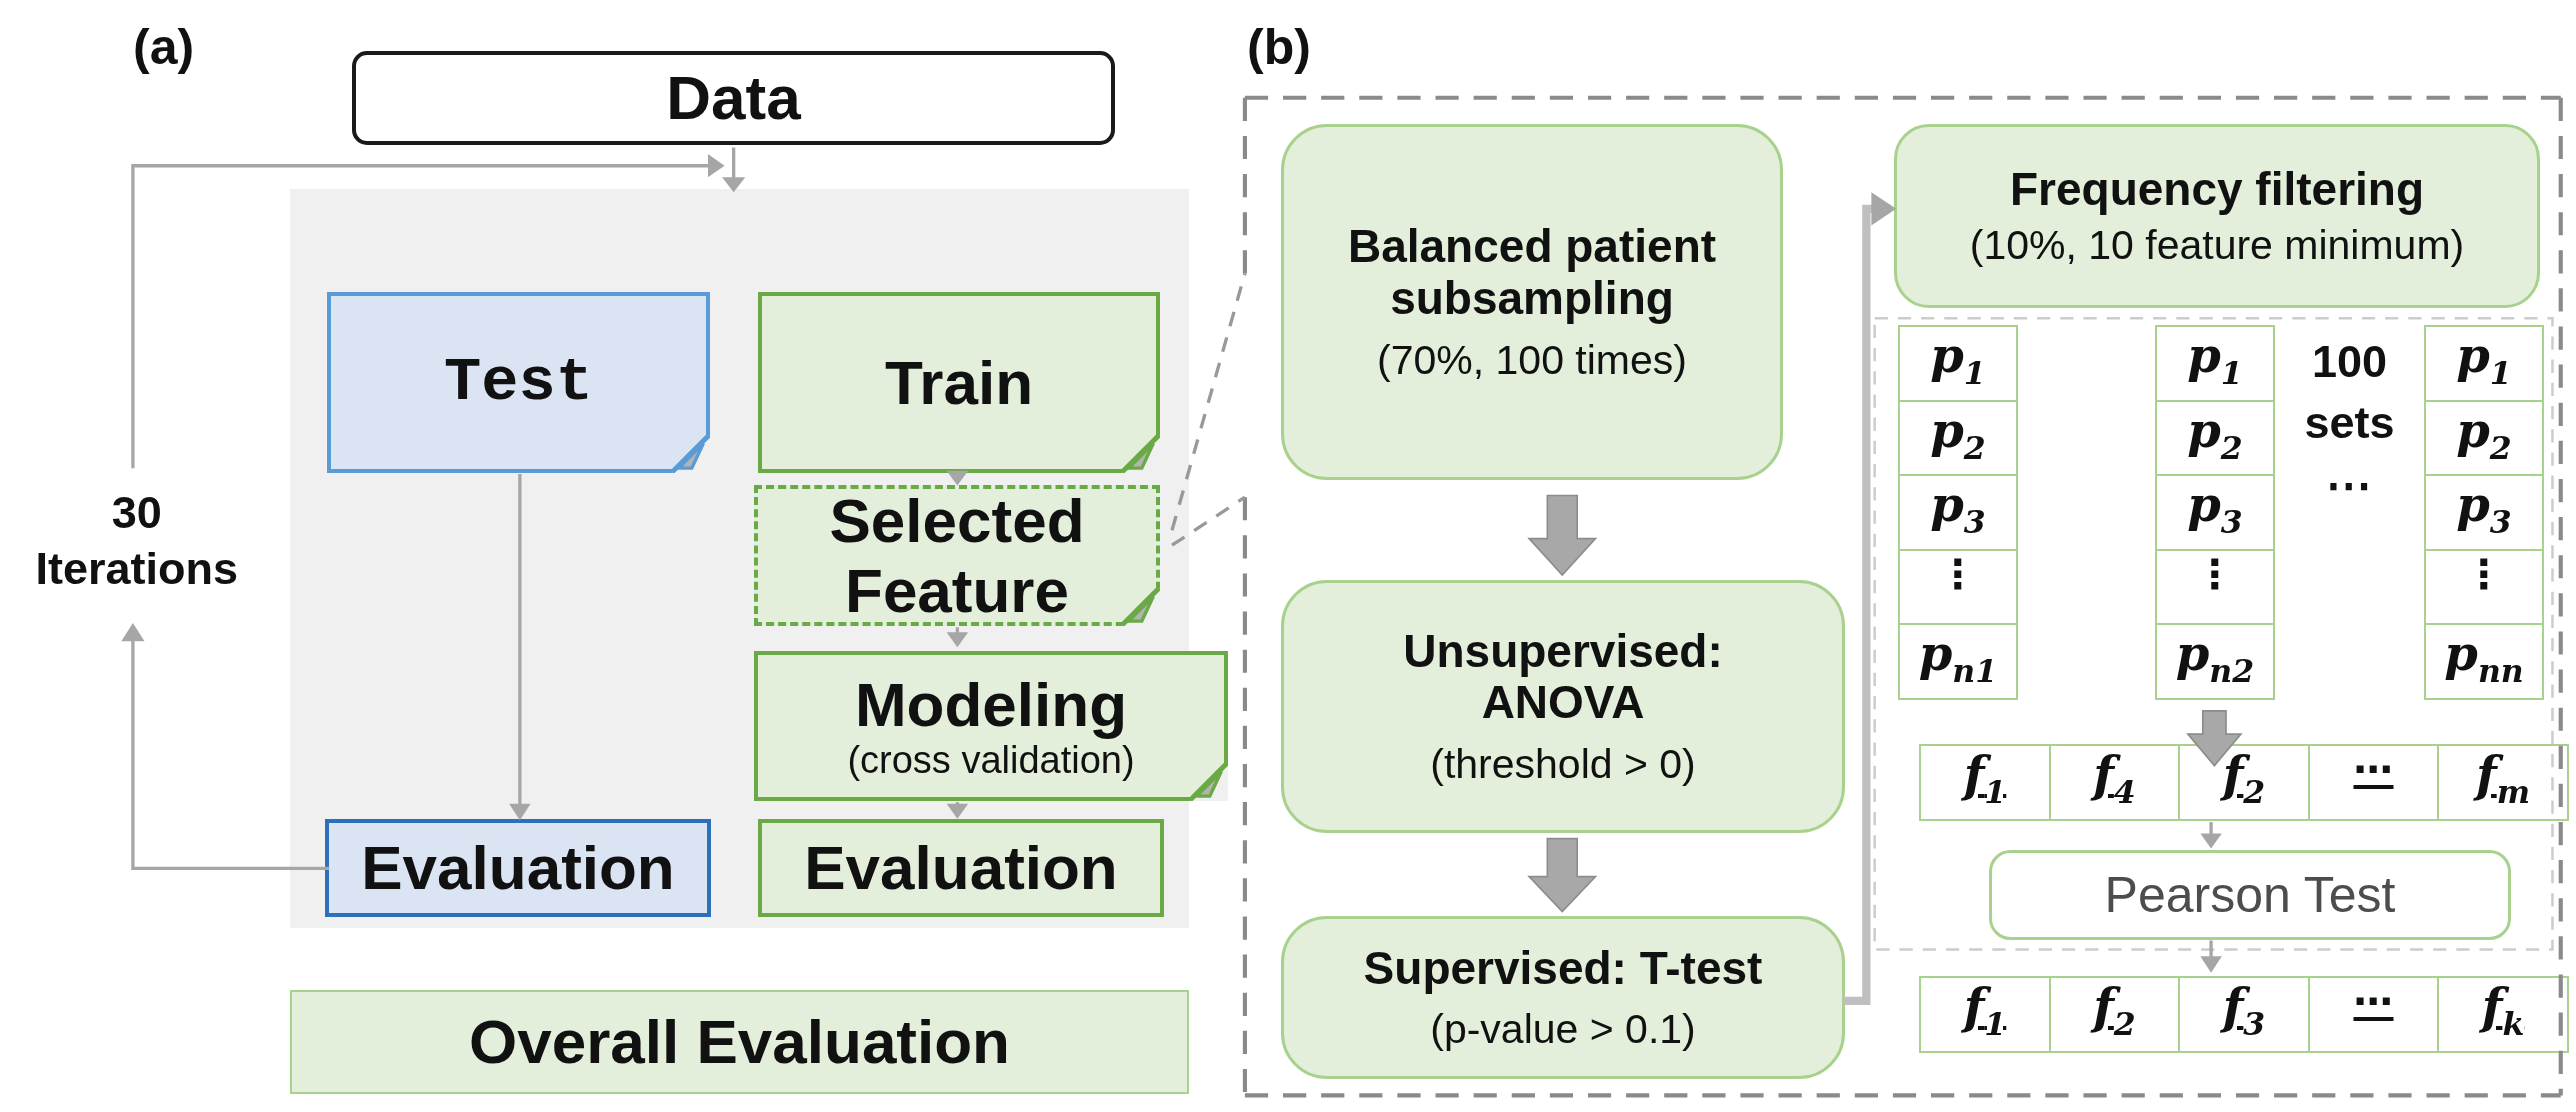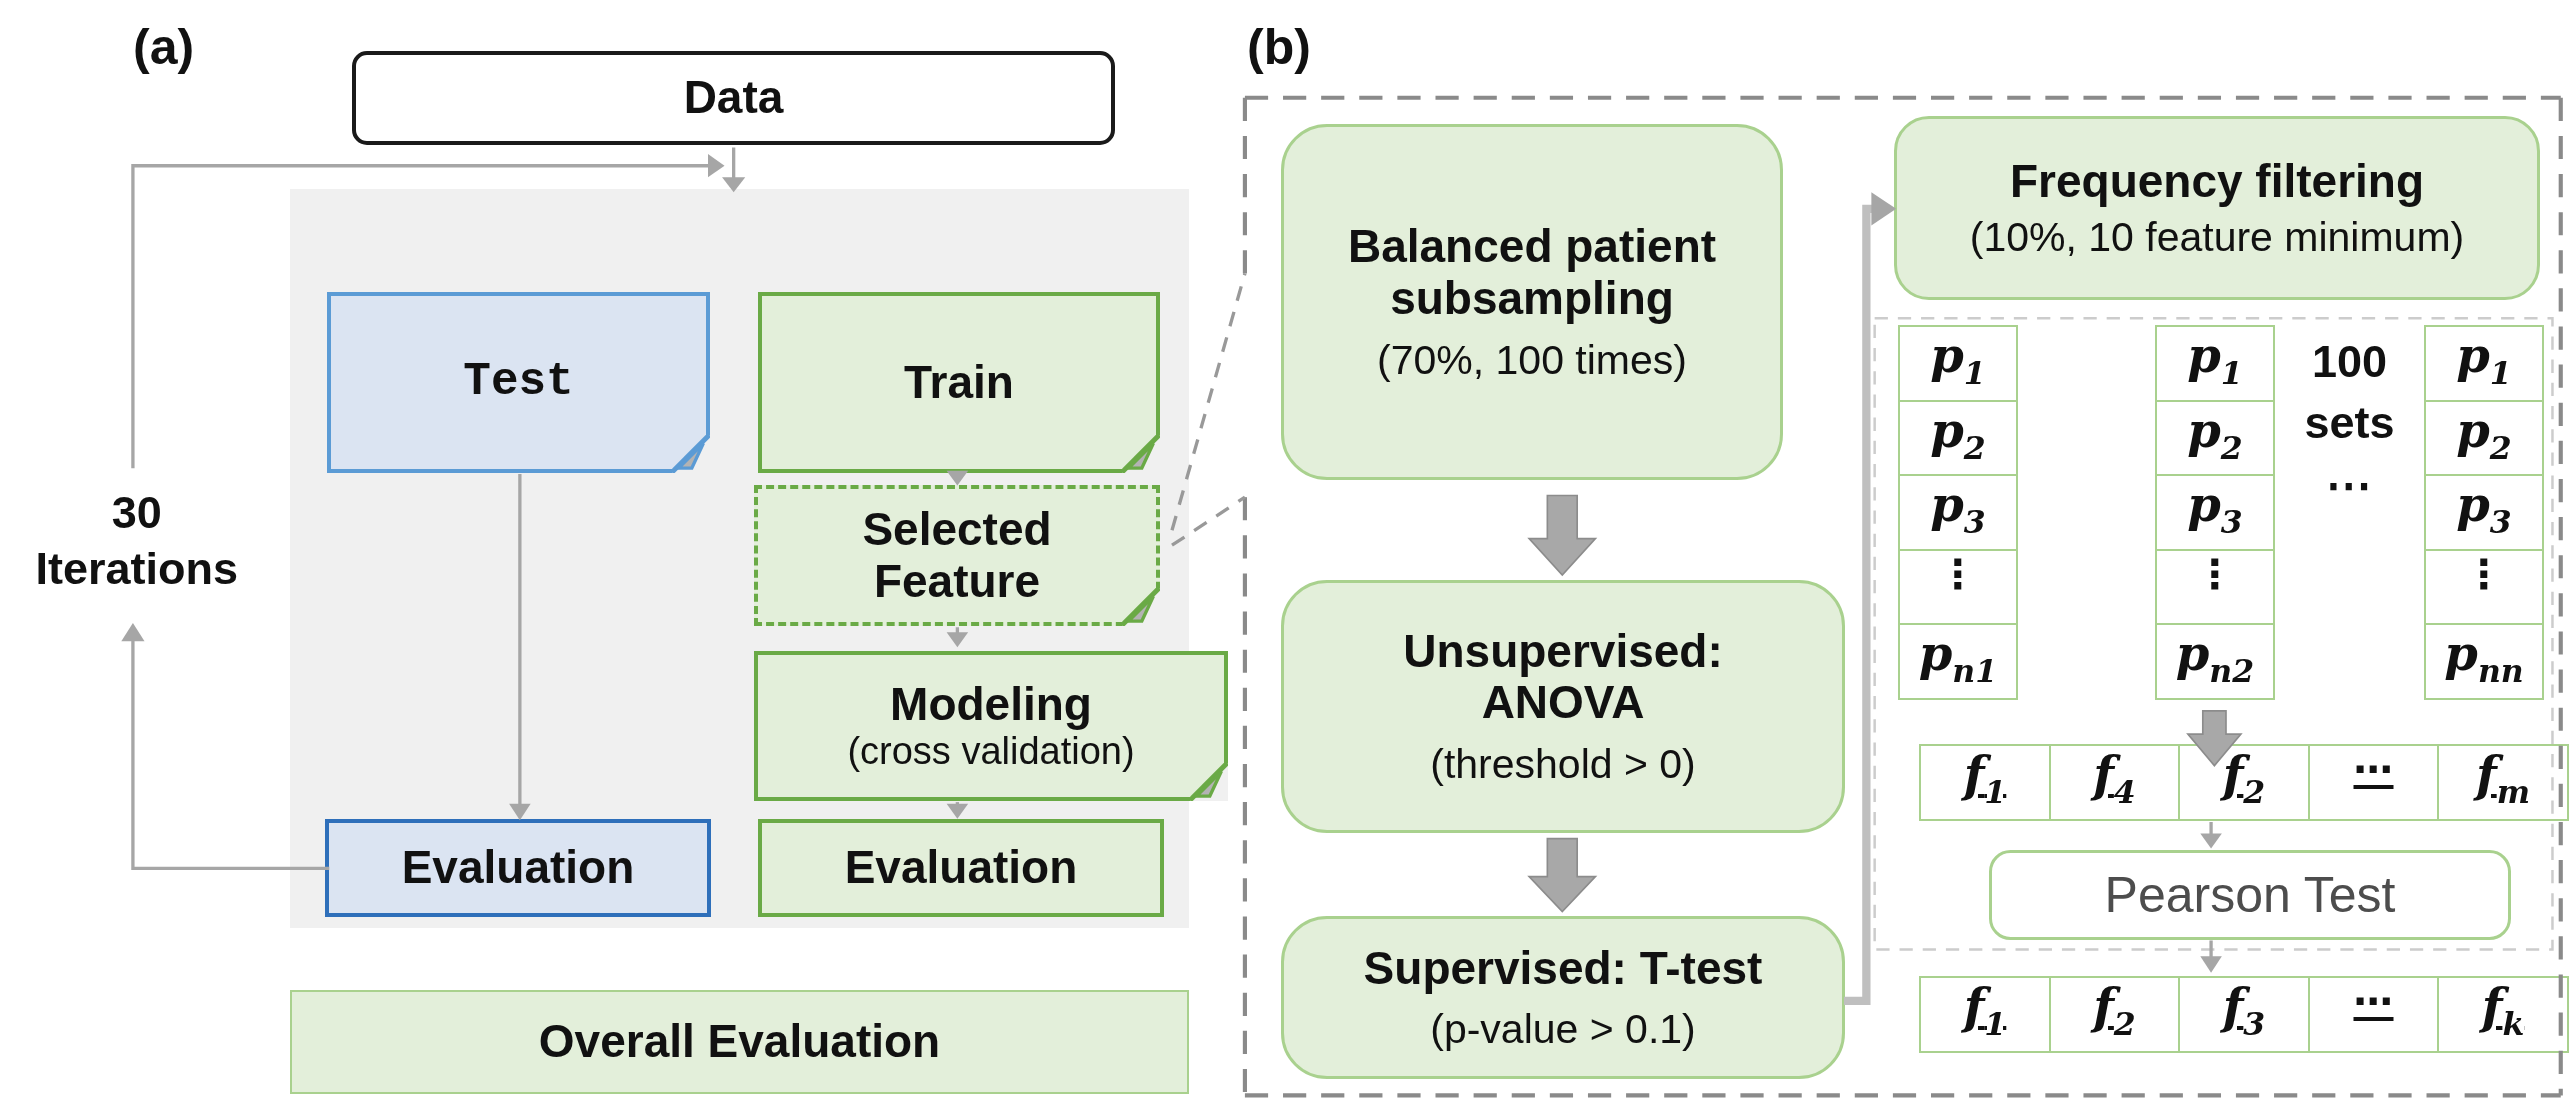--- a/index.html
+++ b/index.html
@@ -7,21 +7,21 @@
          font-family:"Liberation Sans",sans-serif;color:#111;overflow:hidden;}
   .abs{position:absolute;}
   svg.overlay{position:absolute;left:0;top:0;width:2576px;height:1112px;pointer-events:none;}
 
   
   .panel-label{font-size:50px;font-weight:700;color:#111;}
 
   
   .box{position:absolute;display:flex;flex-direction:column;align-items:center;justify-content:center;
        box-sizing:border-box;text-align:center;}
-  .box-title{font-size:46px;font-weight:700;line-height:1.12;}
+  .box-title{font-size:62px;font-weight:700;line-height:1.12;}
   .box-sub{font-size:38px;font-weight:400;line-height:1.1;}
 
   .data-box{background:#ffffff;border:4.1px solid #1a1a1a;border-radius:15px;}
   .gray-panel{background:#f0f0f0;}
 
   .doc{background:#e3efda;border:4.1px solid #6aaa46;}
   .doc.blue{background:#dbe4f2;border-color:#5b9bd5;font-family:Liberation Mono, monospace;}
   .doc.dashed{border-style:dashed;}
   .plain-green{background:#e3efda;border:4.1px solid #6aaa46;}
   .plain-blue{background:#dbe4f2;border:4.1px solid #2e6fba;}
@@ -135,21 +135,21 @@
     <div class="box-title">Unsupervised:</div>
     <div class="box-title">ANOVA</div>
     <div class="box-sub">(threshold &gt; 0)</div>
   </div>
 
   <div class="box pill" style="left:1281px;top:916px;width:564px;height:163px;">
     <div class="box-title">Supervised: T-test</div>
     <div class="box-sub">(p-value &gt; 0.1)</div>
   </div>
 
-  <div class="box pill freq" style="left:1894px;top:116px;width:646px;height:184px;">
+  <div class="box pill freq" style="left:1894px;top:124px;width:646px;height:184px;">
     <div class="box-title">Frequency filtering</div>
     <div class="box-sub" style="margin-top:6.6px;">(10%, 10 feature minimum)</div>
   </div>
 
   <div class="pcol" style="left:1898px;top:325px;">
       <div class="cell">
         <span class="math"><i>p</i><sub>1</sub></span>
       </div>
       <div class="cell">
         <span class="math"><i>p</i><sub>2</sub></span>

